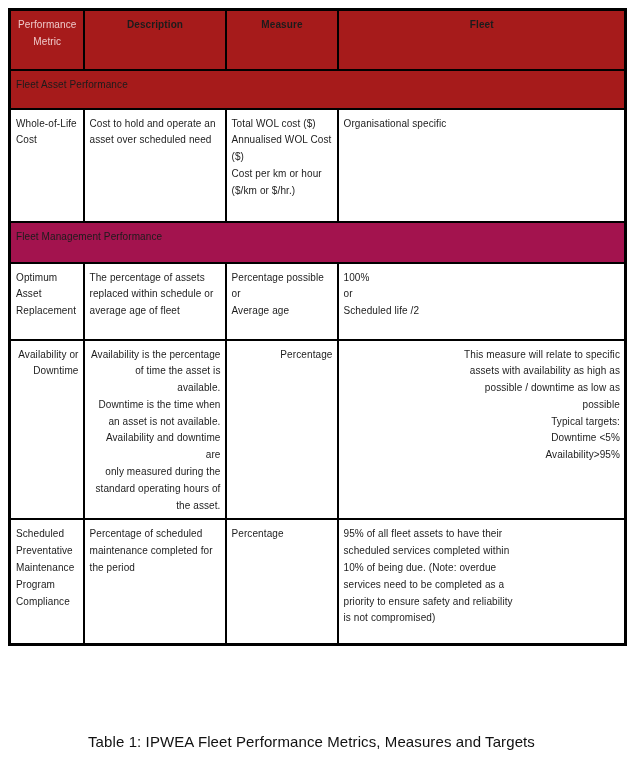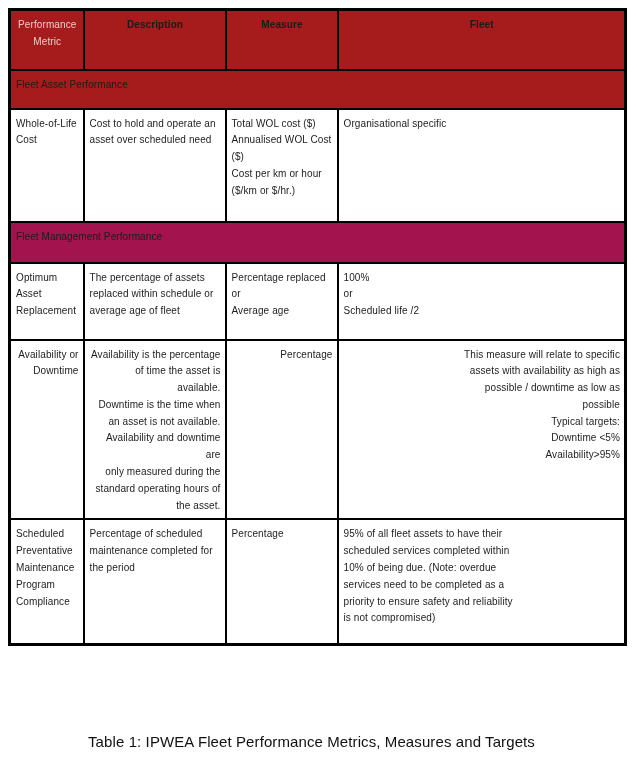--- a/index.html
+++ b/index.html
@@ -114,21 +114,21 @@
         <td class="section magenta" colspan="4">Fleet Management Performance</td>
       </tr>
 
       <tr class="h-r3">
         <td>Optimum
 Asset
 Replacement</td>
         <td>The percentage of assets
 replaced within schedule or
 average age of fleet</td>
-        <td>Percentage replaced
+        <td>Percentage possible
 or
 Average age</td>
         <td>100%
 or
 Scheduled life /2</td>
       </tr>
 
 
       <tr class="h-r4">
         <td>Availability or

